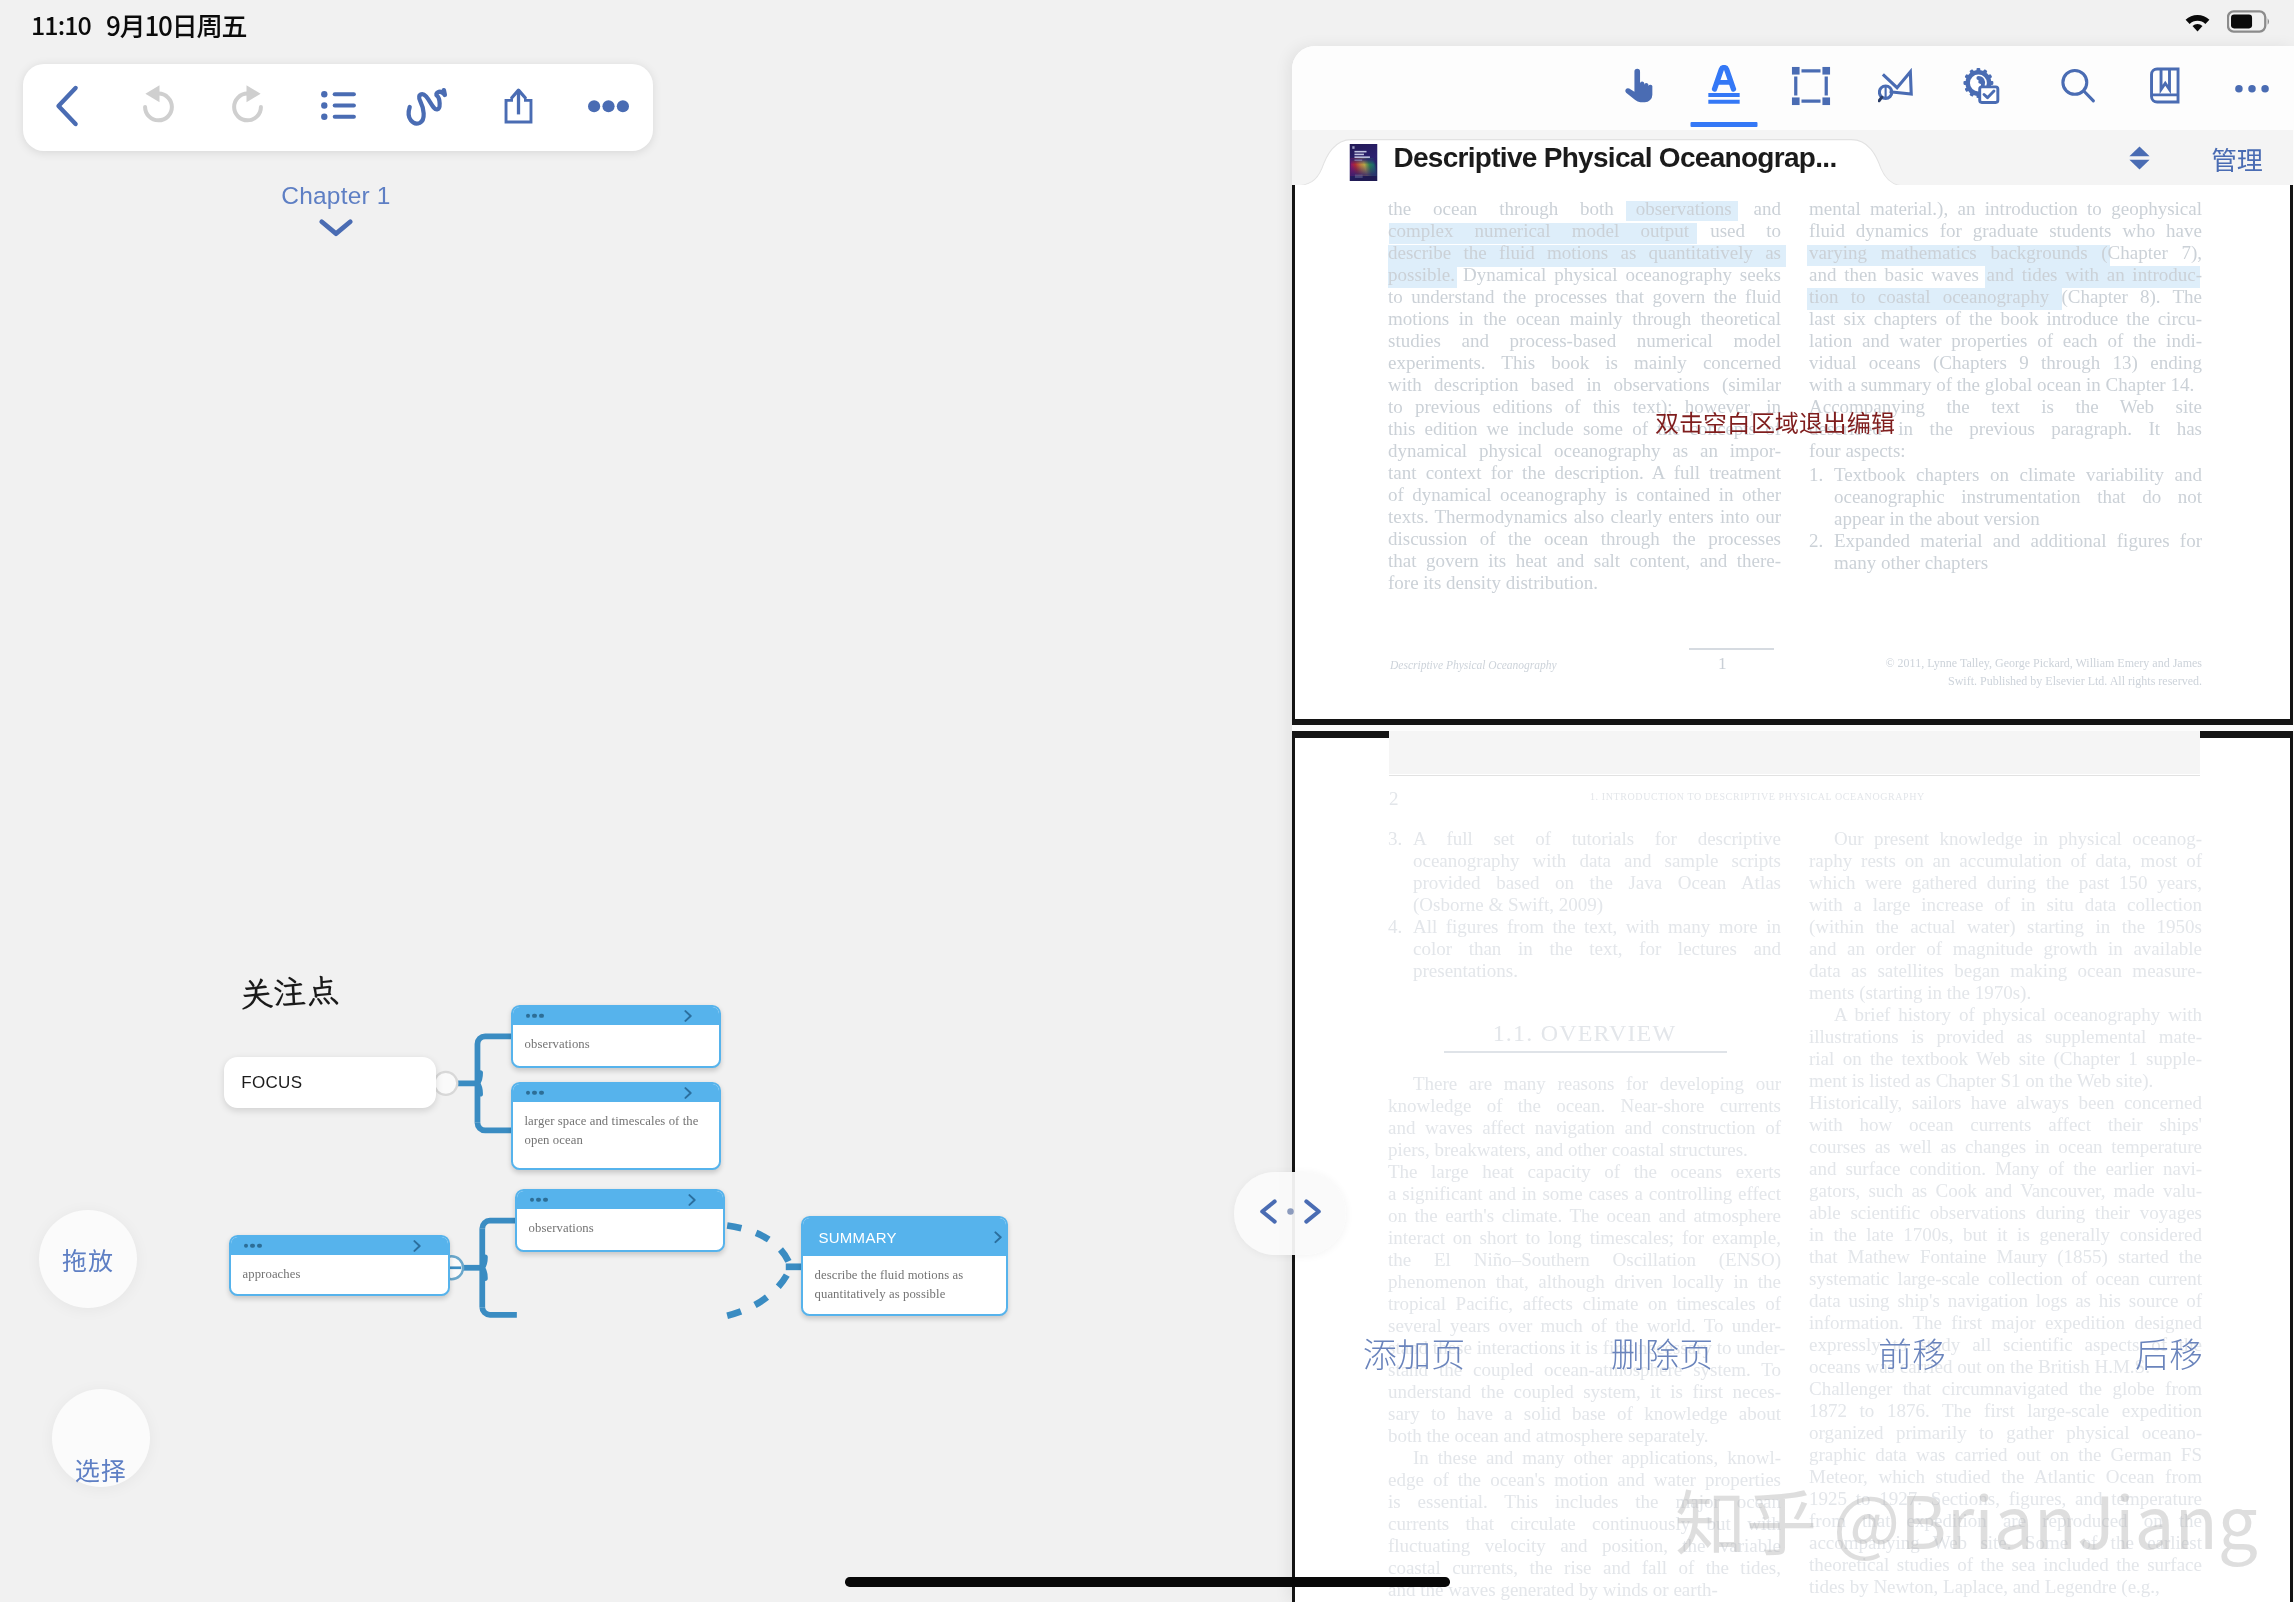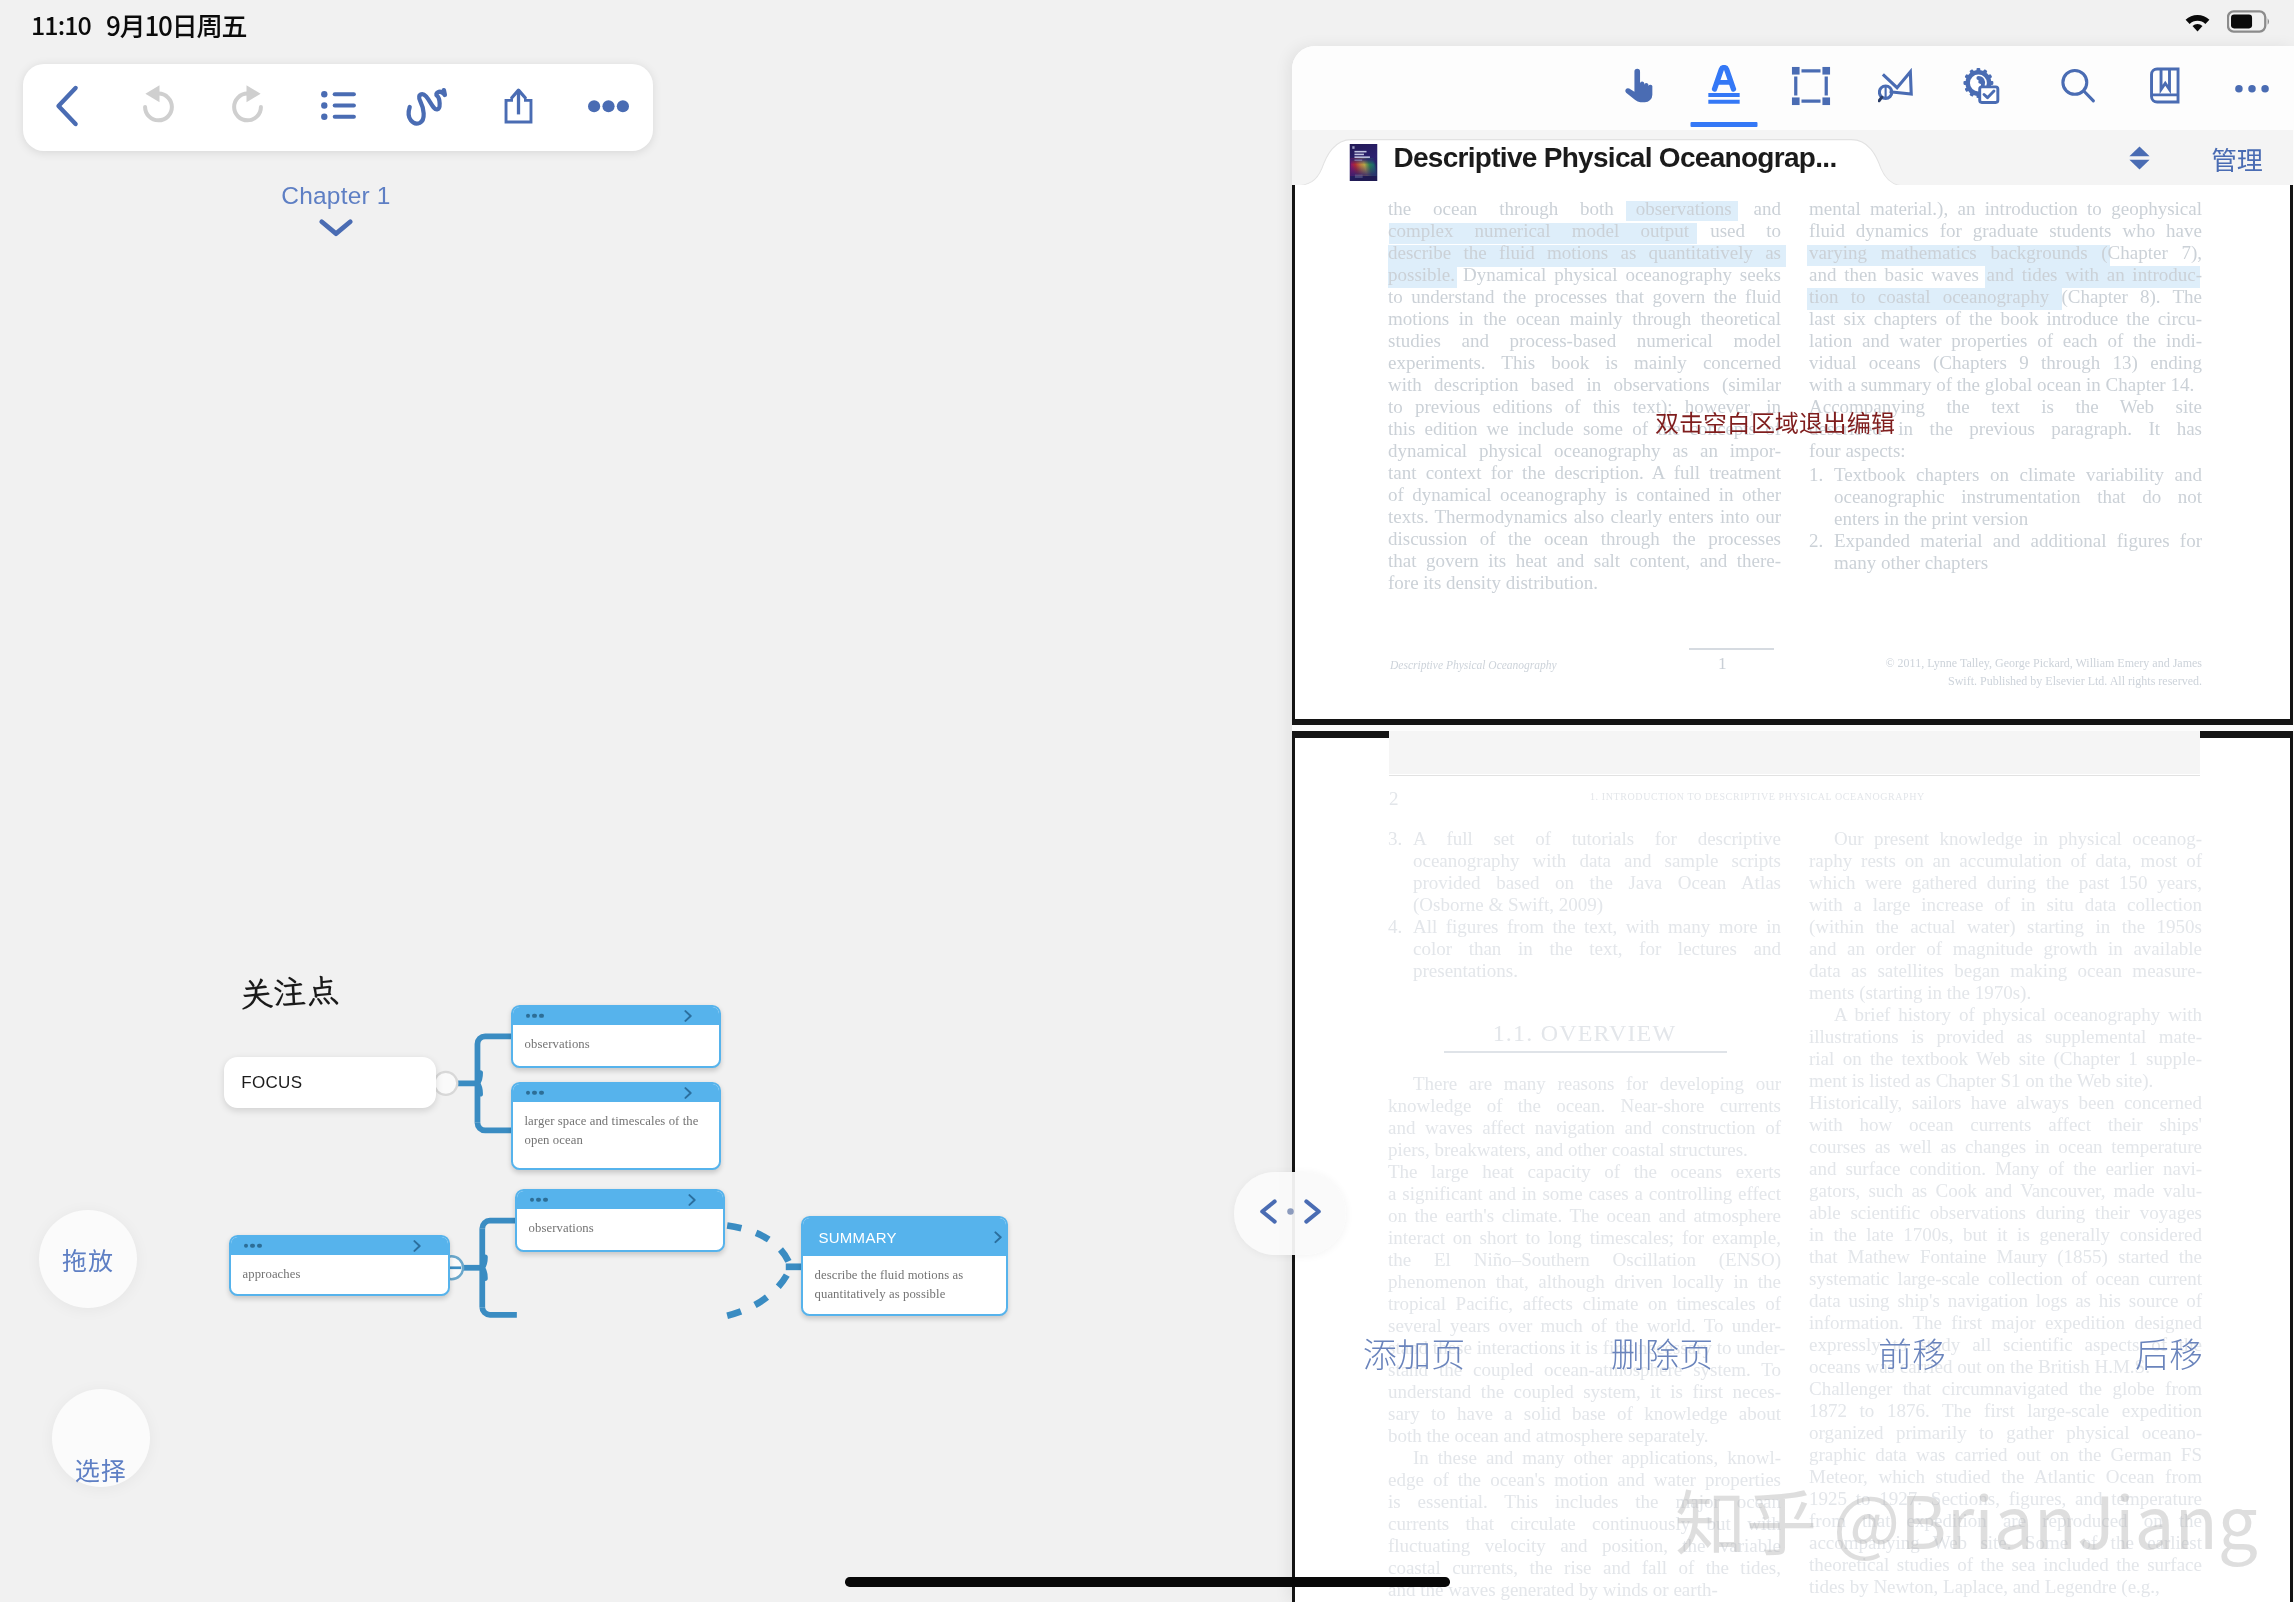--- a/index.html
+++ b/index.html
@@ -565,21 +565,21 @@
             <div class="jl">Accompanying the text is the Web site</div>
             <div class="jl">described in the previous paragraph. It has</div>
             <div class="jl jlast">four aspects:</div>
           </div>
         <div class="pglist" style="left:514px;top:777px;width:393px;">
             <div class="li">
               <span class="num">1.</span>
               <span class="txt">
                 <div class="jl">Textbook chapters on climate variability and</div>
                 <div class="jl">oceanographic instrumentation that do not</div>
-                <div class="jl jlast">enters in the print version</div>
+                <div class="jl jlast">appear in the about version</div>
               </span>
             </div>
             <div class="li">
               <span class="num">2.</span>
               <span class="txt">
                 <div class="jl">Expanded material and additional figures for</div>
                 <div class="jl jlast">many other chapters</div>
               </span>
             </div>
           </div>

